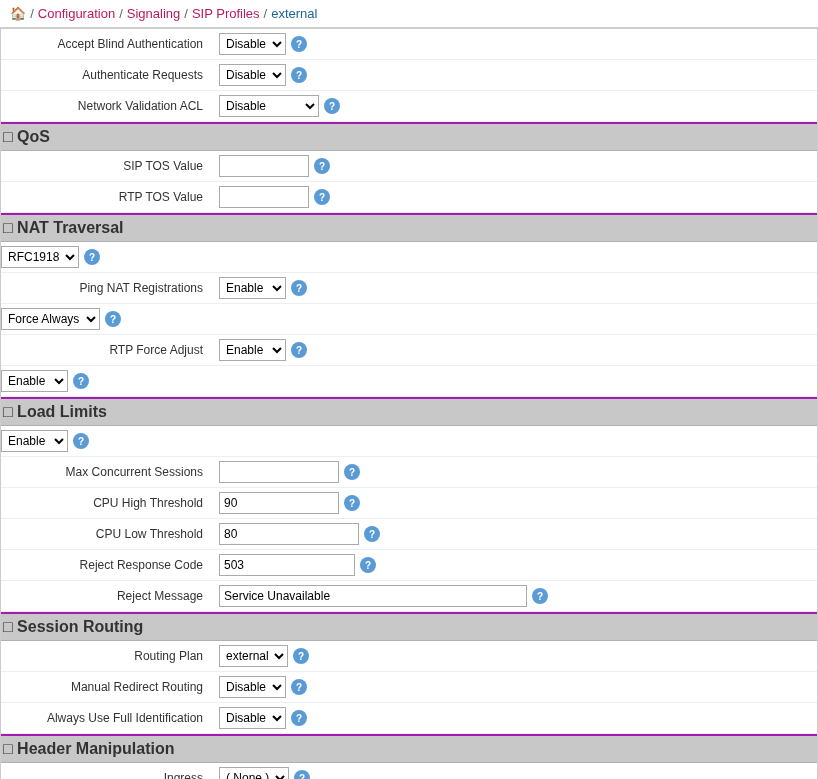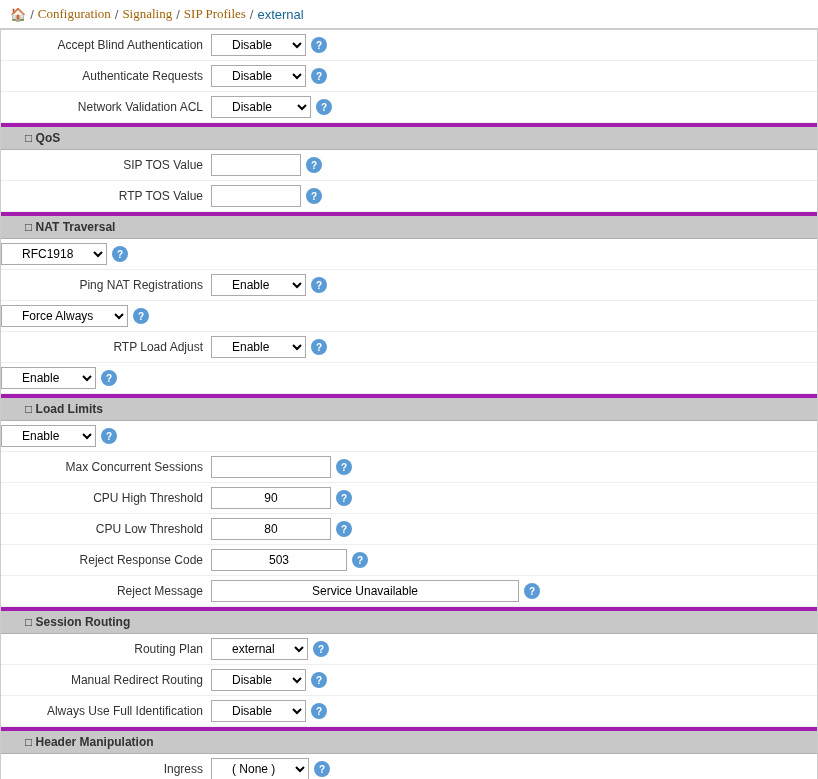--- a/index.html
+++ b/index.html
@@ -12,78 +12,77 @@
     .breadcrumb {
       background: #fff;
       border-bottom: 1px solid #ccc;
       padding: 6px 10px;
       display: flex;
       align-items: center;
       gap: 4px;
       font-size: 13px;
     }
     .breadcrumb a {
-      color: #a16207;
+      color: #be185d;
       text-decoration: none;
-      font-family: Liberation Serif, serif;
     }
     .breadcrumb .separator {
       color: #666;
     }
     .breadcrumb .current {
       color: #1a6496;
     }
     .main-content {
       background: #fff;
       border: 1px solid #ccc;
       margin: 0;
     }
     .section-header {
       background: #c8c8c8;
-      padding: 4px 24px;
+      padding: 4px 2px;
       font-weight: bold;
-      font-size: 12px;
+      font-size: 16px;
       color: #333;
-      border-top: 4px solid #a21caf;
+      border-top: 2px solid #a21caf;
       border-bottom: 1px solid #b0b0b0;
     }
     .form-row {
       display: flex;
       align-items: center;
       padding: 4px 0;
       border-bottom: 1px solid #eee;
       min-height: 28px;
+      gap: 8px;
     }
     .form-label {
       text-align: right;
       width: 210px;
       min-width: 210px;
       padding-right: 8px;
       font-size: 12px;
       color: #333;
     }
     .form-control-wrap {
       display: flex;
       align-items: center;
       gap: 5px;
     }
     select {
       font-size: 12px;
-      padding: 1px 16px;
+      padding: 1px 2px;
       border: 1px solid #aaa;
       background: #fff;
       height: 22px;
     }
     input[type="text"] {
       font-size: 12px;
       padding: 1px 4px;
       border: 1px solid #aaa;
       height: 22px;
       background: #fff;
-      text-align: center;
     }
     .help-icon {
       display: inline-flex;
       align-items: center;
       justify-content: center;
       width: 16px;
       height: 16px;
       border-radius: 50%;
       background: #5b9bd5;
       color: #fff;
@@ -181,21 +180,21 @@
     </div>
     <div class="form-row">
       <div class="form-control-wrap">
         <select>
           <option>Force Always</option><option>Enable</option><option>Disable</option>
         </select>
         <span class="help-icon">?</span>
       </div>
     </div>
     <div class="form-row">
-      <div class="form-label">RTP Load Adjust</div>
+      <div class="form-label">RTP Force Adjust</div>
       <div class="form-control-wrap">
         <select>
           <option>Enable</option><option>Disable</option>
         </select>
         <span class="help-icon">?</span>
       </div>
     </div>
     <div class="form-row">
       <div class="form-control-wrap">
         <select>
@@ -226,21 +225,21 @@
     <div class="form-row">
       <div class="form-label">CPU High Threshold</div>
       <div class="form-control-wrap">
         <input type="text" style="width: 120px;" value="90">
         <span class="help-icon">?</span>
       </div>
     </div>
     <div class="form-row">
       <div class="form-label">CPU Low Threshold</div>
       <div class="form-control-wrap">
-        <input type="text" style="width: 120px;" value="80">
+        <input type="text" style="width: 140px;" value="80">
         <span class="help-icon">?</span>
       </div>
     </div>
     <div class="form-row">
       <div class="form-label">Reject Response Code</div>
       <div class="form-control-wrap">
         <input type="text" style="width: 136px;" value="503">
         <span class="help-icon">?</span>
       </div>
     </div>

